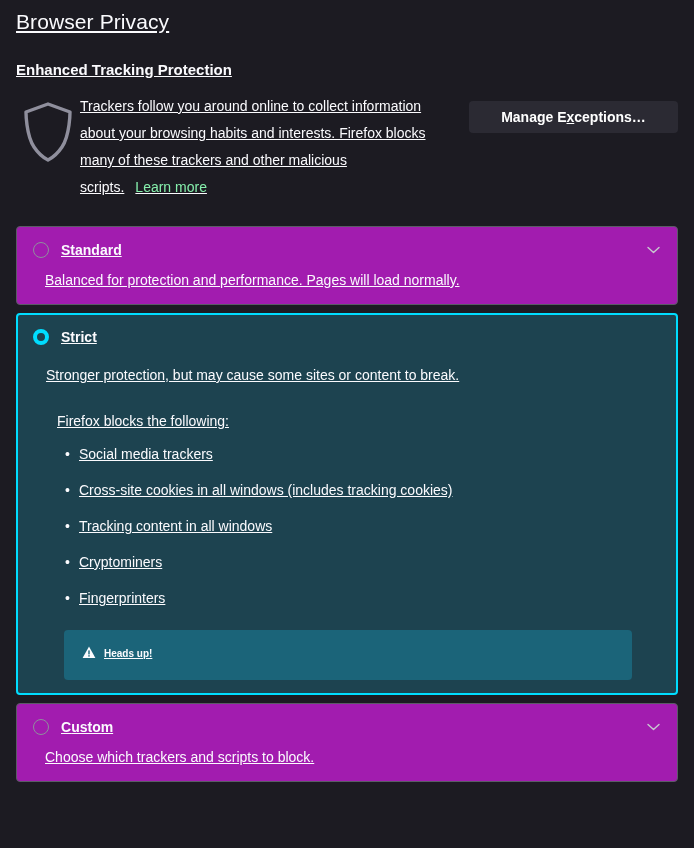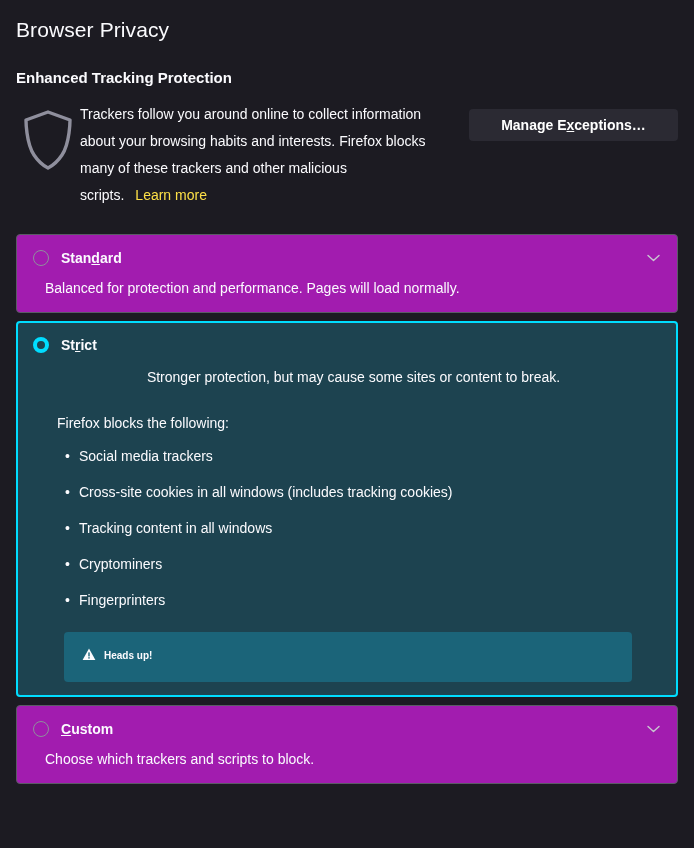--- a/index.html
+++ b/index.html
@@ -10,21 +10,22 @@
     background: #1c1b22;
     font-family: "Liberation Sans", sans-serif;
     color: #fbfbfe;
     overflow: hidden;
   }
 
   .page {
     width: 694px;
     height: 729px;
     position: relative;
-    padding: 8px 16px;
+    padding: 0 16px;
+    text-decoration: underline;
   }
 
   
   .page-title {
     font-size: 21px;
     font-weight: 400;
     color: #fbfbfe;
     letter-spacing: 0.1px;
     padding-top: 8px;
     line-height: 28px;
@@ -55,21 +56,21 @@
 
   .intro-text {
     flex: 1 1 auto;
     max-width: 366px;
     font-size: 14px;
     line-height: 27px;
     color: #fbfbfe;
   }
 
   .link {
-    color: #fde047;
+    color: #86efac;
     text-decoration: none;
     cursor: pointer;
     white-space: nowrap;
   }
 
   .intro-link { margin-left: 11px; }
 
   .manage-btn-wrap {
     flex: 0 0 auto;
     padding-top: 8px;
@@ -155,22 +156,21 @@
   .option-desc {
     font-size: 14px;
     color: #fbfbfe;
     line-height: 20px;
     margin-top: 9px;
     margin-left: 12px;
   }
 
   .option.selected .option-desc {
     margin-left: 13px;
-    margin-top: 11px;
-    text-align: center;
+    margin-top: 17px;
   }
 
   
   .blocks-title {
     font-size: 14px;
     color: #fbfbfe;
     line-height: 20px;
     margin-top: 26px;
     margin-left: 24px;
   }

